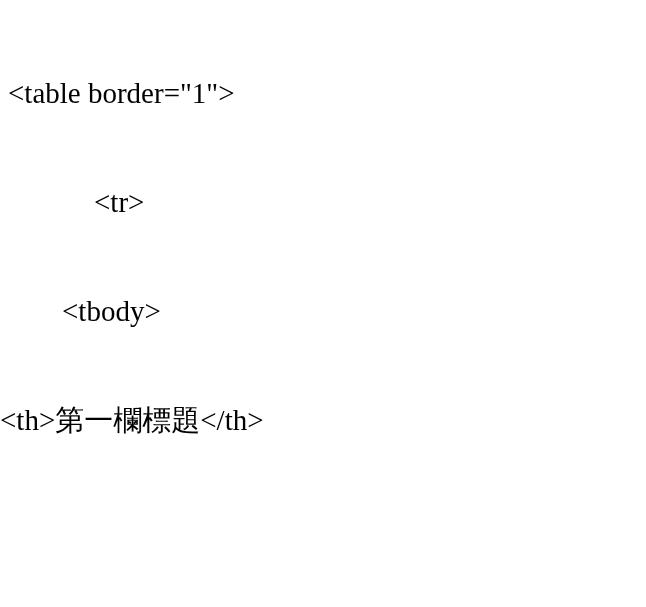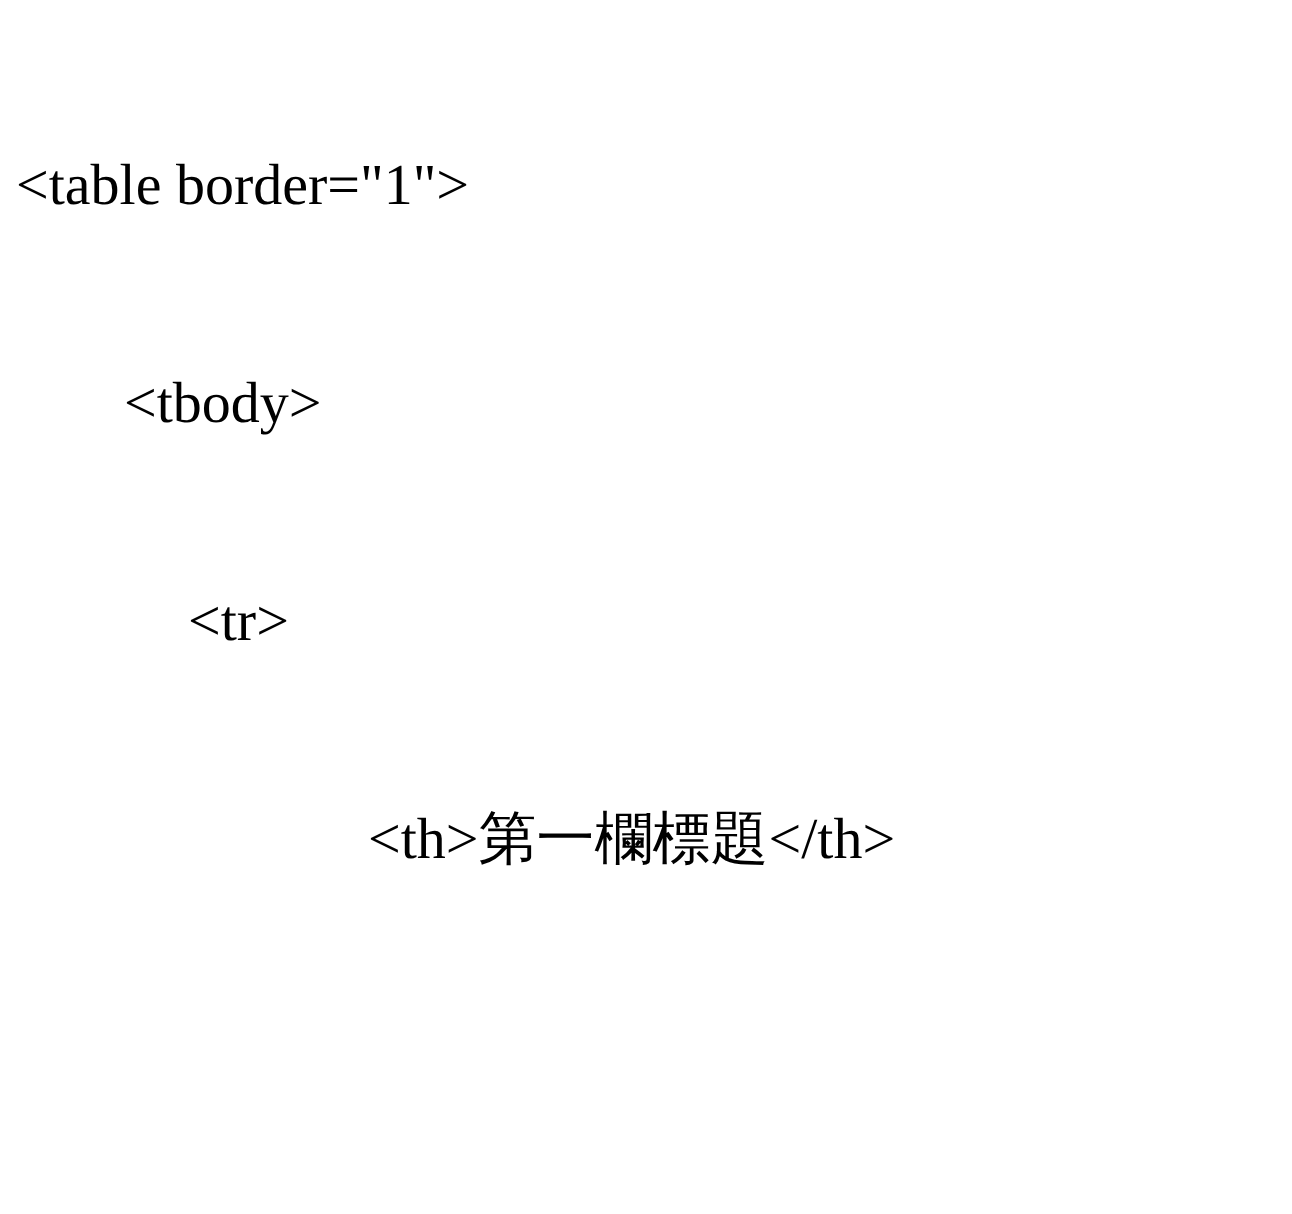--- a/index.html
+++ b/index.html
@@ -22,30 +22,30 @@
     white-space: pre;
   }
   .code-line {
     height: 43px;
     line-height: 43px;
     white-space: pre;
   }
   .indent-0 { padding-left: 8px;   }
   .indent-1 { padding-left: 62px;  }
   .indent-2 { padding-left: 94px;  }
-  .indent-3 { padding-left: 184px; }
+  .indent-3 { }
 </style>
 </head>
 <body>
 
 <div class="page">
   <div class="code-block">
     <div class="code-line indent-0">&lt;table border="1"&gt;</div>
+    <div class="code-line indent-2">&lt;tr&gt;</div>
     <div class="code-line indent-1">&lt;tbody&gt;</div>
-    <div class="code-line indent-2">&lt;tr&gt;</div>
     <div class="code-line indent-3">&lt;th&gt;第一欄標題&lt;/th&gt;</div>
     
     
     
     
     
     
     
     
     

